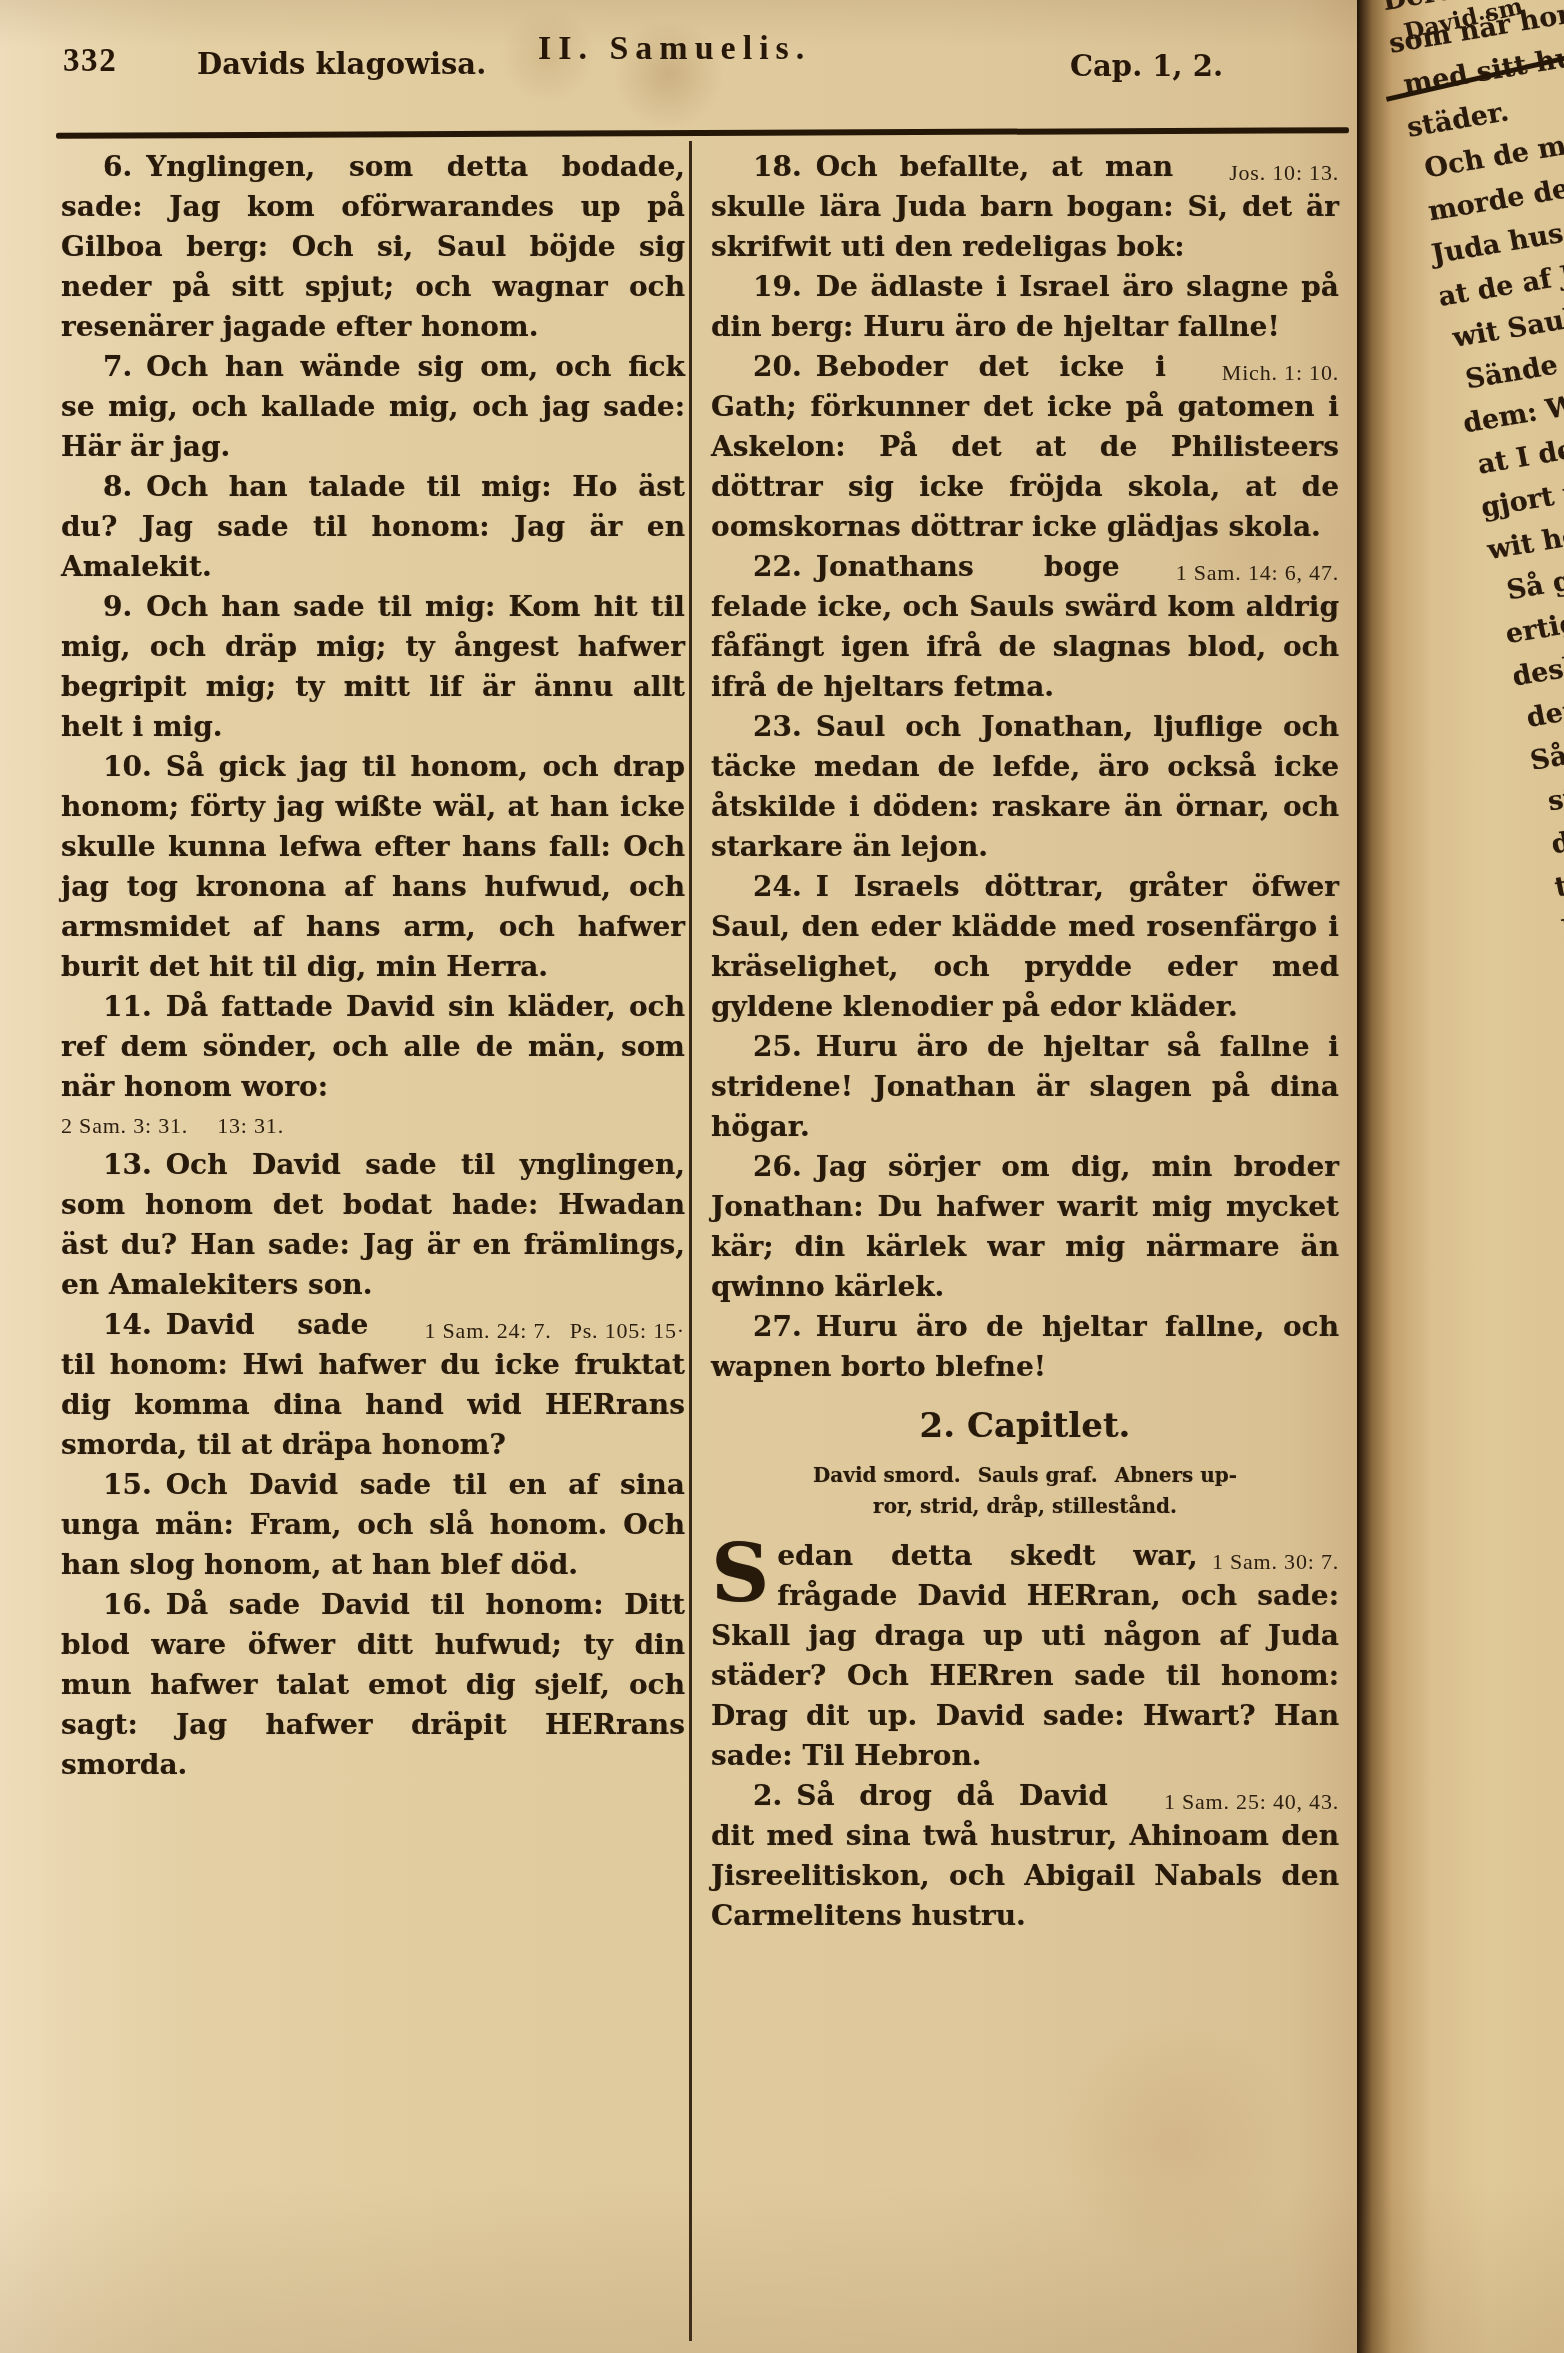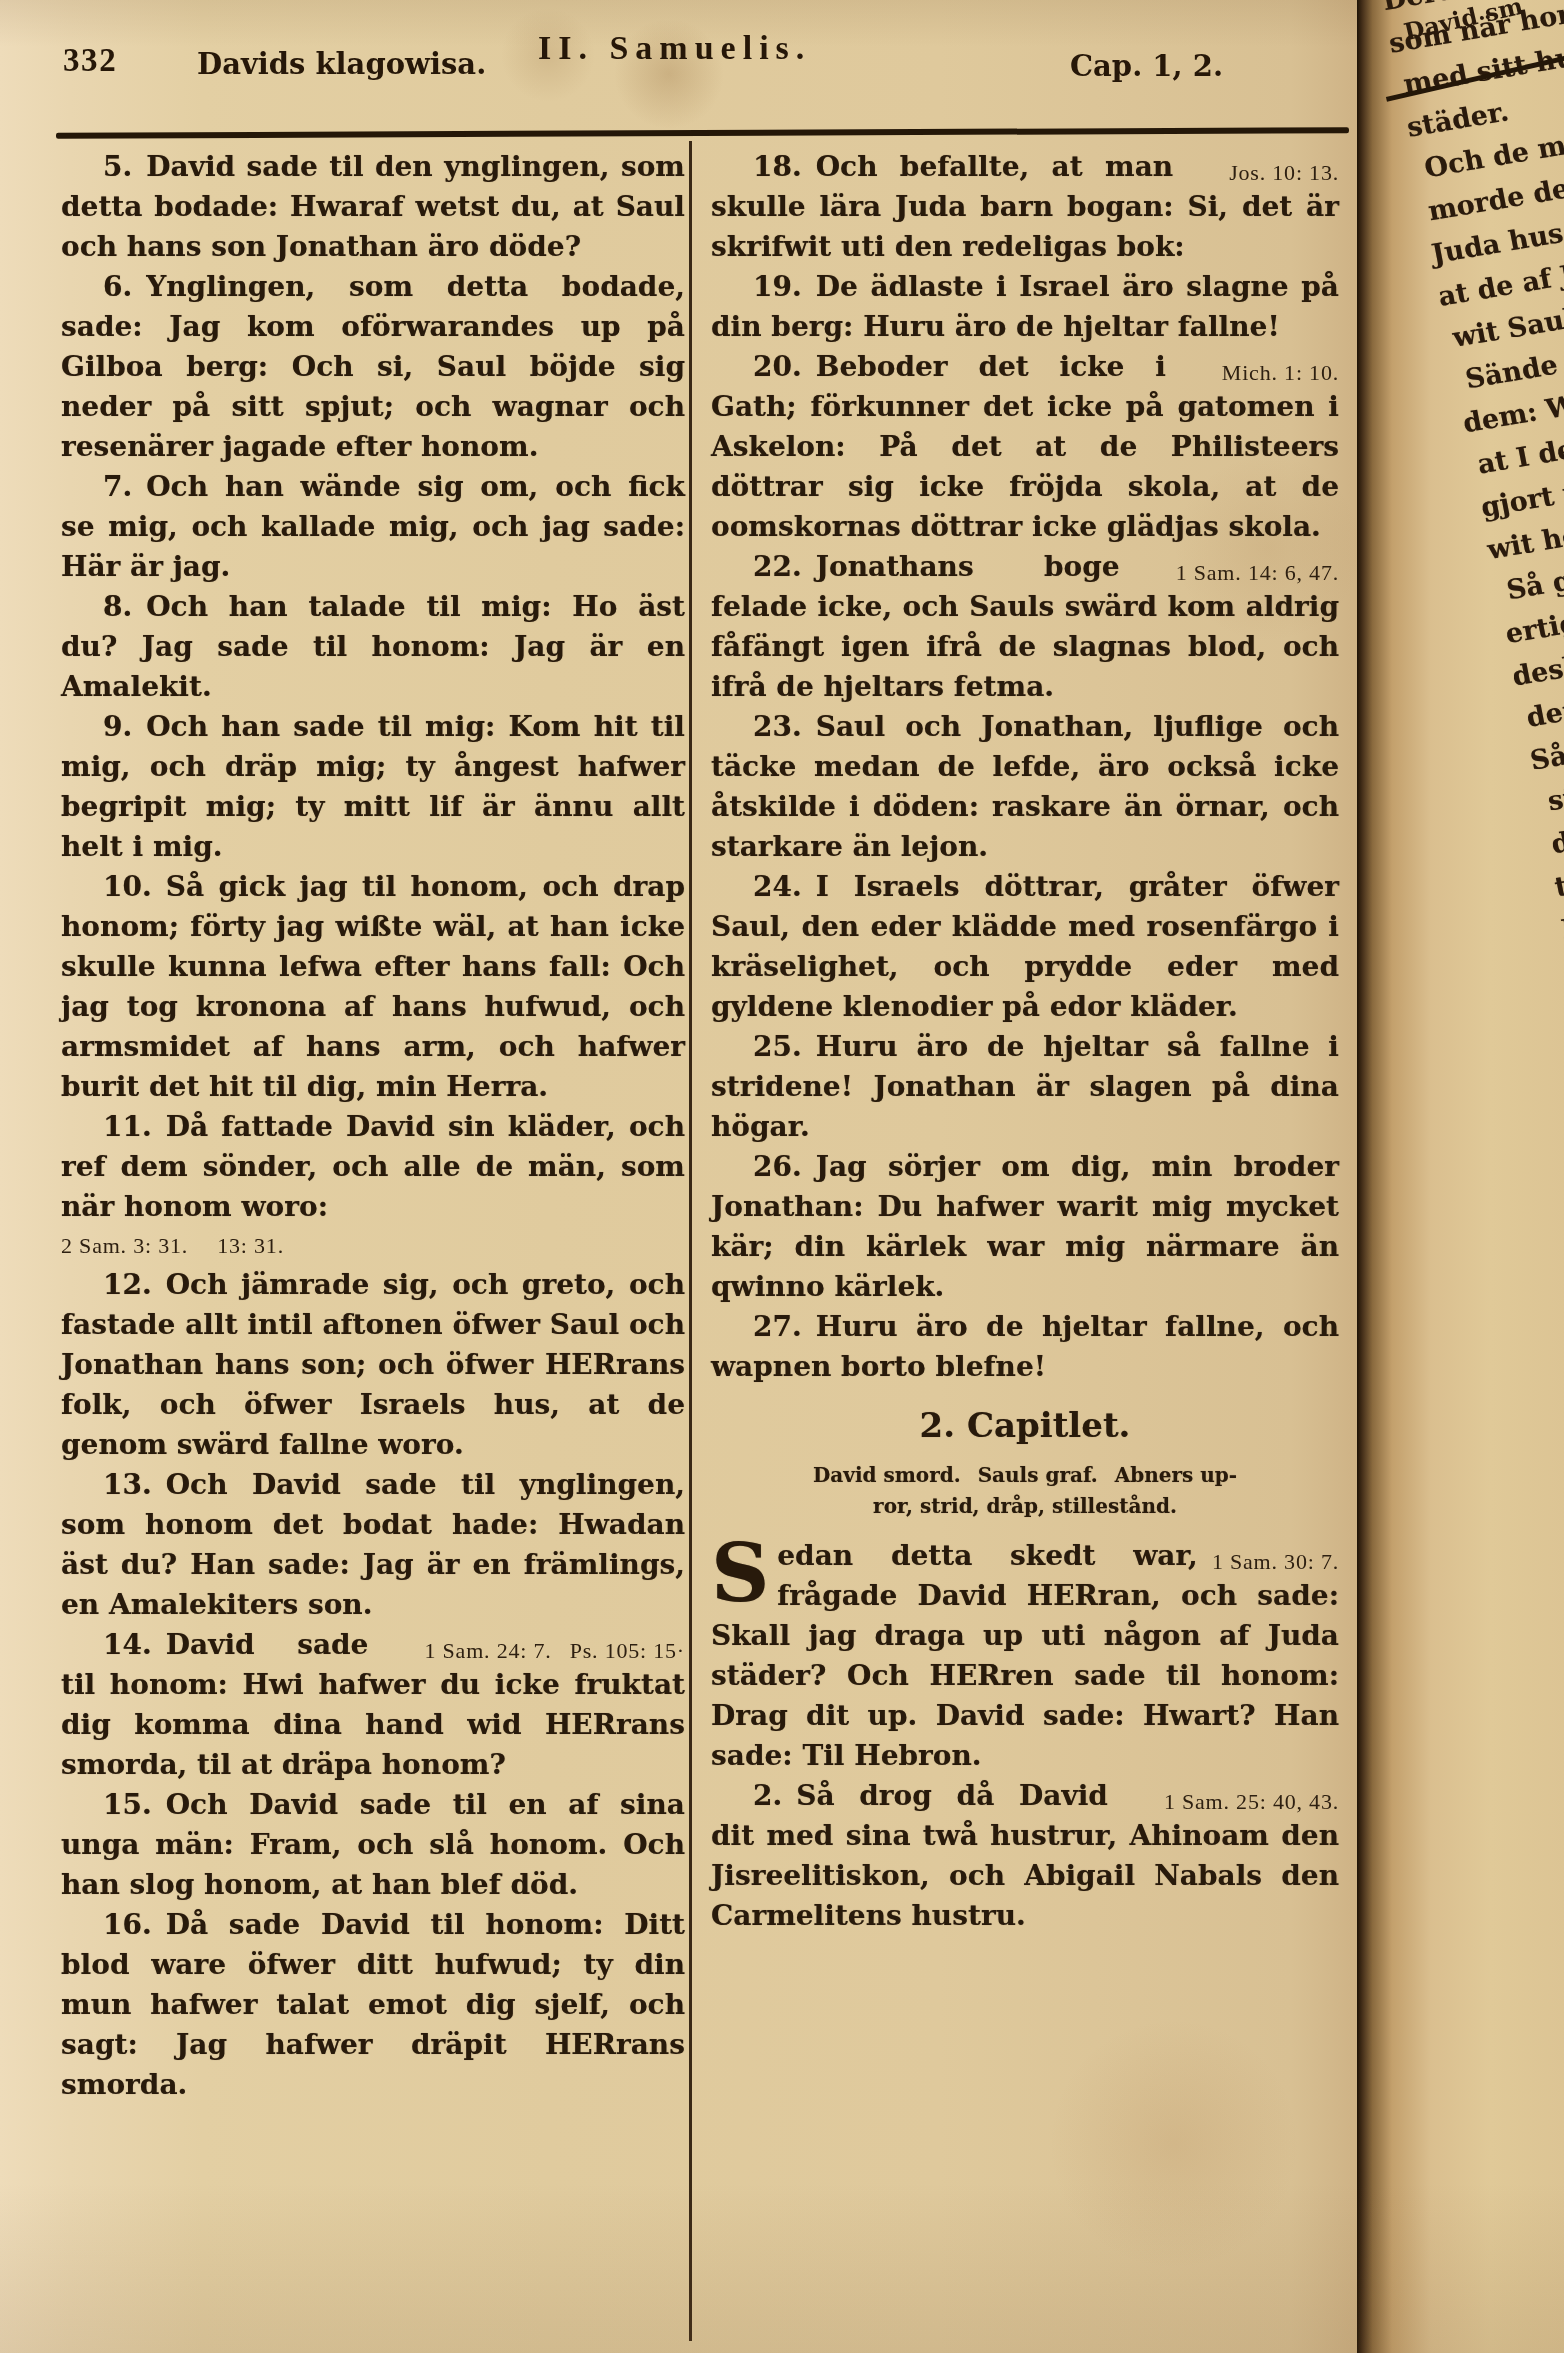--- a/index.html
+++ b/index.html
@@ -83,29 +83,27 @@
 <div class="page">
   <div class="shade-top"></div>
 
   <div class="pagenum ink">332</div>
   <div class="rt-left ink">Davids klagowisa.</div>
   <div class="rt-center ink">II. Samuelis.</div>
   <div class="rt-right ink">Cap. 1, 2.</div>
   <div class="head-rule"></div>
 
   <div class="col col-left" id="col-left">
-      <p class="verse"><span>5. David sade til den ynglingen, som detta bodade: Hwaraf wetst du, at Saul och hans son Jonathan äro döde?</span></p>
       <p class="verse"><span>6. Ynglingen, som detta bodade, sade: Jag kom oförwarandes up på Gilboa berg: Och si, Saul böjde sig neder på sitt spjut; och wagnar och resenärer jagade efter honom.</span></p>
       <p class="verse"><span>7. Och han wände sig om, och fick se mig, och kallade mig, och jag sade: Här är jag.</span></p>
       <p class="verse"><span>8. Och han talade til mig: Ho äst du? Jag sade til honom: Jag är en Amalekit.</span></p>
       <p class="verse"><span>9. Och han sade til mig: Kom hit til mig, och dräp mig; ty ångest hafwer begripit mig; ty mitt lif är ännu allt helt i mig.</span></p>
       <p class="verse"><span>10. Så gick jag til honom, och drap honom; förty jag wißte wäl, at han icke skulle kunna lefwa efter hans fall: Och jag tog kronona af hans hufwud, och armsmidet af hans arm, och hafwer burit det hit til dig, min Herra.</span></p>
       <p class="verse"><span>11. Då fattade David sin kläder, och ref dem sönder, och alle de män, som när honom woro:</span></p>
       <p class="verse ref-line">2 Sam. 3: 31.  13: 31.</p>
-      <p class="verse"><span>12. Och jämrade sig, och greto, och fastade allt intil aftonen öfwer Saul och Jonathan hans son; och öfwer HERrans folk, och öfwer Israels hus, at de genom swärd fallne woro.</span></p>
       <p class="verse"><span>13. Och David sade til ynglingen, som honom det bodat hade: Hwadan äst du? Han sade: Jag är en främlings, en Amalekiters son.</span></p>
       <p class="verse"><span class="ref">1 Sam. 24: 7.  Ps. 105: 15·</span><span>14. David sade til honom: Hwi hafwer du icke fruktat dig komma dina hand wid HERrans smorda, til at dräpa honom?</span></p>
       <p class="verse"><span>15. Och David sade til en af sina unga män: Fram, och slå honom. Och han slog honom, at han blef död.</span></p>
       <p class="verse"><span>16. Då sade David til honom: Ditt blod ware öfwer ditt hufwud; ty din mun hafwer talat emot dig sjelf, och sagt: Jag hafwer dräpit HERrans smorda.</span></p>
     </div>
   <div class="divider"></div>
   <div class="col col-right" id="col-right">
       <p class="verse"><span class="ref">Jos. 10: 13.</span><span>18. Och befallte, at man skulle lära Juda barn bogan: Si, det är skrifwit uti den redeligas bok:</span></p>
       <p class="verse"><span>19. De ädlaste i Israel äro slagne på din berg: Huru äro de hjeltar fallne!</span></p>
       <p class="verse"><span class="ref">Mich. 1: 10.</span><span>20. Beboder det icke i Gath; förkunner det icke på gatomen i Askelon: På det at de Philisteers döttrar sig icke fröjda skola, at de oomskornas döttrar icke glädjas skola.</span></p>

